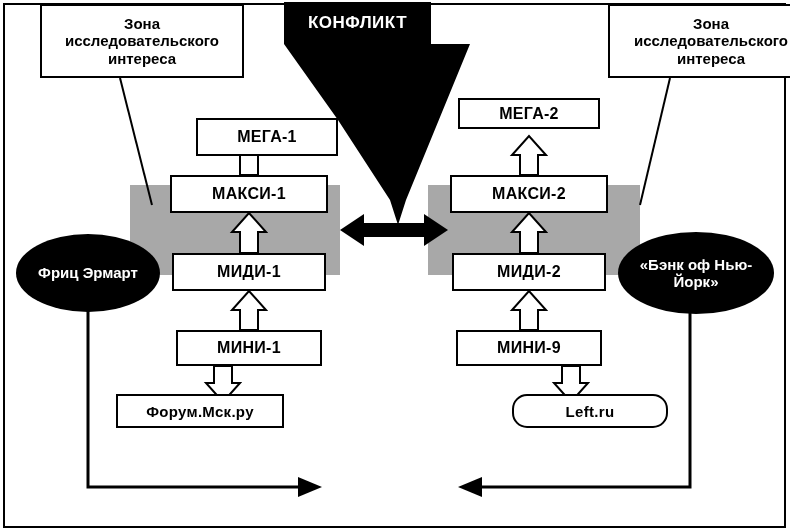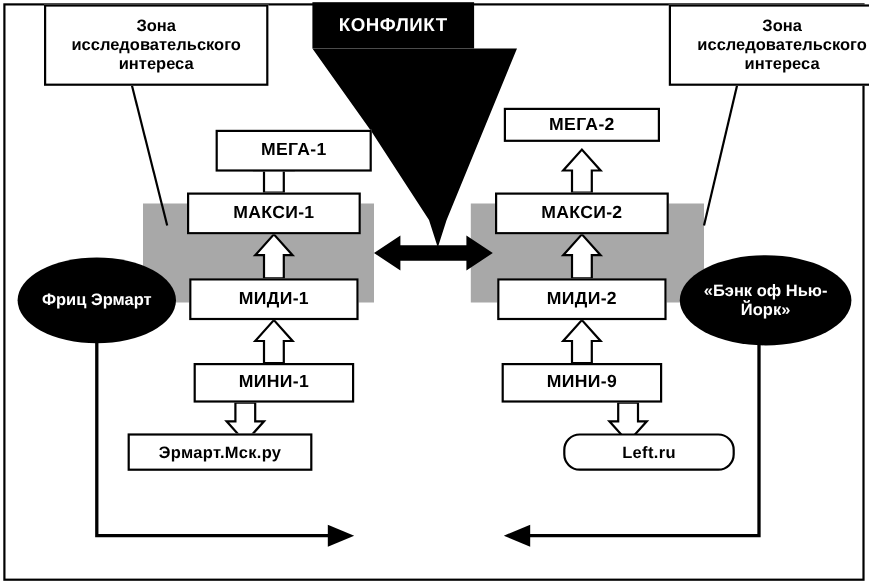--- a/index.html
+++ b/index.html
@@ -170,21 +170,21 @@
   <div class="box" style="left:170px; top:175px; width:158px; height:38px;">
     <span>МАКСИ-1</span>
   </div>
   <div class="box" style="left:172px; top:253px; width:154px; height:38px;">
     <span>МИДИ-1</span>
   </div>
   <div class="box" style="left:176px; top:330px; width:146px; height:36px;">
     <span>МИНИ-1</span>
   </div>
   <div class="box small-text" style="left:116px; top:394px; width:168px; height:34px;">
-    <span>Эрмарт.Мск.ру</span>
+    <span>Форум.Мск.ру</span>
   </div>
 
   <div class="box" style="left:458px; top:98px; width:142px; height:31px;">
     <span>МЕГА-2</span>
   </div>
   <div class="box" style="left:450px; top:175px; width:158px; height:38px;">
     <span>МАКСИ-2</span>
   </div>
   <div class="box" style="left:452px; top:253px; width:154px; height:38px;">
     <span>МИДИ-2</span>

